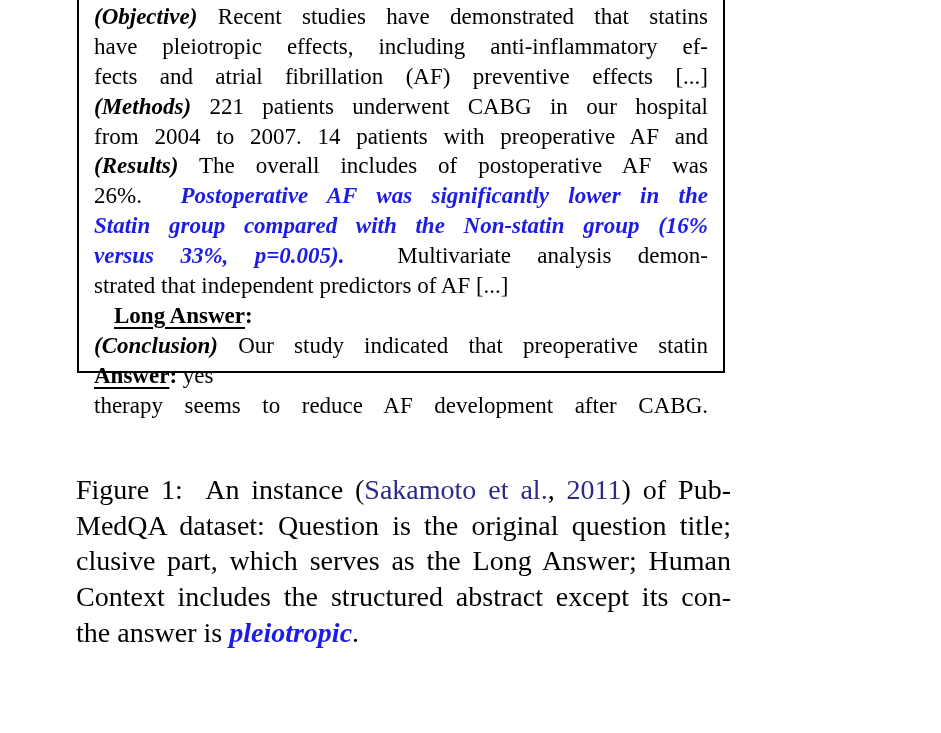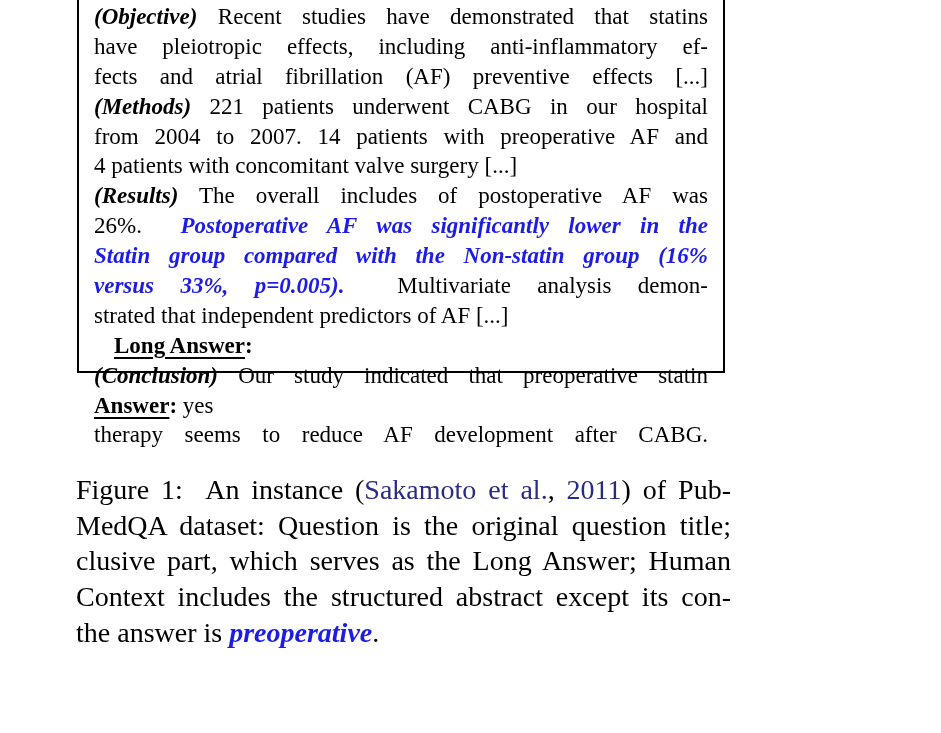--- a/index.html
+++ b/index.html
@@ -49,30 +49,29 @@
 </style>
 </head>
 <body>
 
 <div id="abstract-box" style="border-color: rgb(0, 0, 0);">
     <div class="box-line just"><span class="s-bi" style="color: rgb(0, 0, 0);">(Objective)</span><span class="s-n" style="color: rgb(0, 0, 0);"> Recent studies have demonstrated that statins</span></div>
     <div class="box-line just"><span class="s-n" style="color: rgb(0, 0, 0);">have pleiotropic effects, including anti-inflammatory ef-</span></div>
     <div class="box-line just"><span class="s-n" style="color: rgb(0, 0, 0);">fects and atrial fibrillation (AF) preventive effects [...]</span></div>
     <div class="box-line just"><span class="s-bi" style="color: rgb(0, 0, 0);">(Methods)</span><span class="s-n" style="color: rgb(0, 0, 0);"> 221 patients underwent CABG in our hospital</span></div>
     <div class="box-line just"><span class="s-n" style="color: rgb(0, 0, 0);">from 2004 to 2007. 14 patients with preoperative AF and</span></div>
-    <div class="box-line"><span class="s-n" style="color: rgb(0, 0, 0);">4 patients with concomitant valve surgery [...]</span></div>
     <div class="box-line just"><span class="s-bi" style="color: rgb(0, 0, 0);">(Results)</span><span class="s-n" style="color: rgb(0, 0, 0);"> The overall includes of postoperative AF was</span></div>
     <div class="box-line just"><span class="s-n" style="color: rgb(0, 0, 0);">26%.&nbsp;</span><span class="s-hl" style="color: rgb(28, 28, 230);"> Postoperative AF was significantly lower in the</span></div>
     <div class="box-line just"><span class="s-hl" style="color: rgb(28, 28, 230);">Statin group compared with the Non-statin group (16%</span></div>
     <div class="box-line just"><span class="s-hl" style="color: rgb(28, 28, 230);">versus 33%, p=0.005).&nbsp;</span><span class="s-n" style="color: rgb(0, 0, 0);"> Multivariate analysis demon-</span></div>
     <div class="box-line"><span class="s-n" style="color: rgb(0, 0, 0);">strated that independent predictors of AF [...]</span></div>
     <div class="box-line"><span class="s-bu" style="color: rgb(0, 0, 0); margin-left: 20px;">Long Answer</span><span class="s-b" style="color: rgb(0, 0, 0);">:</span></div>
     <div class="box-line just"><span class="s-bi" style="color: rgb(0, 0, 0);">(Conclusion)</span><span class="s-n" style="color: rgb(0, 0, 0);"> Our study indicated that preoperative statin</span></div>
     <div class="box-line"><span class="s-bu" style="color: rgb(0, 0, 0);">Answer</span><span class="s-b" style="color: rgb(0, 0, 0);">:</span><span class="s-n" style="color: rgb(0, 0, 0);"> yes</span></div>
     <div class="box-line just"><span class="s-n" style="color: rgb(0, 0, 0);">therapy seems to reduce AF development after CABG.</span></div>
   </div>
 <div id="figure-caption">
     <div class="cap-line just"><span class="s-n" style="color: rgb(0, 0, 0);">Figure 1:&nbsp; An instance (</span><span class="s-cite" style="color: rgb(43, 43, 133);">Sakamoto et al.</span><span class="s-n" style="color: rgb(0, 0, 0);">, </span><span class="s-cite" style="color: rgb(43, 43, 133);">2011</span><span class="s-n" style="color: rgb(0, 0, 0);">) of Pub-</span></div>
     <div class="cap-line just"><span class="s-n" style="color: rgb(0, 0, 0);">MedQA dataset: Question is the original question title;</span></div>
     <div class="cap-line just"><span class="s-n" style="color: rgb(0, 0, 0);">clusive part, which serves as the Long Answer; Human</span></div>
     <div class="cap-line just"><span class="s-n" style="color: rgb(0, 0, 0);">Context includes the structured abstract except its con-</span></div>
-    <div class="cap-line"><span class="s-n" style="color: rgb(0, 0, 0);">the answer is </span><span class="s-hl" style="color: rgb(28, 28, 230);">preoperative</span><span class="s-n" style="color: rgb(0, 0, 0);">.</span></div>
+    <div class="cap-line"><span class="s-n" style="color: rgb(0, 0, 0);">the answer is </span><span class="s-hl" style="color: rgb(28, 28, 230);">pleiotropic</span><span class="s-n" style="color: rgb(0, 0, 0);">.</span></div>
   </div>
 
 </body></html>

